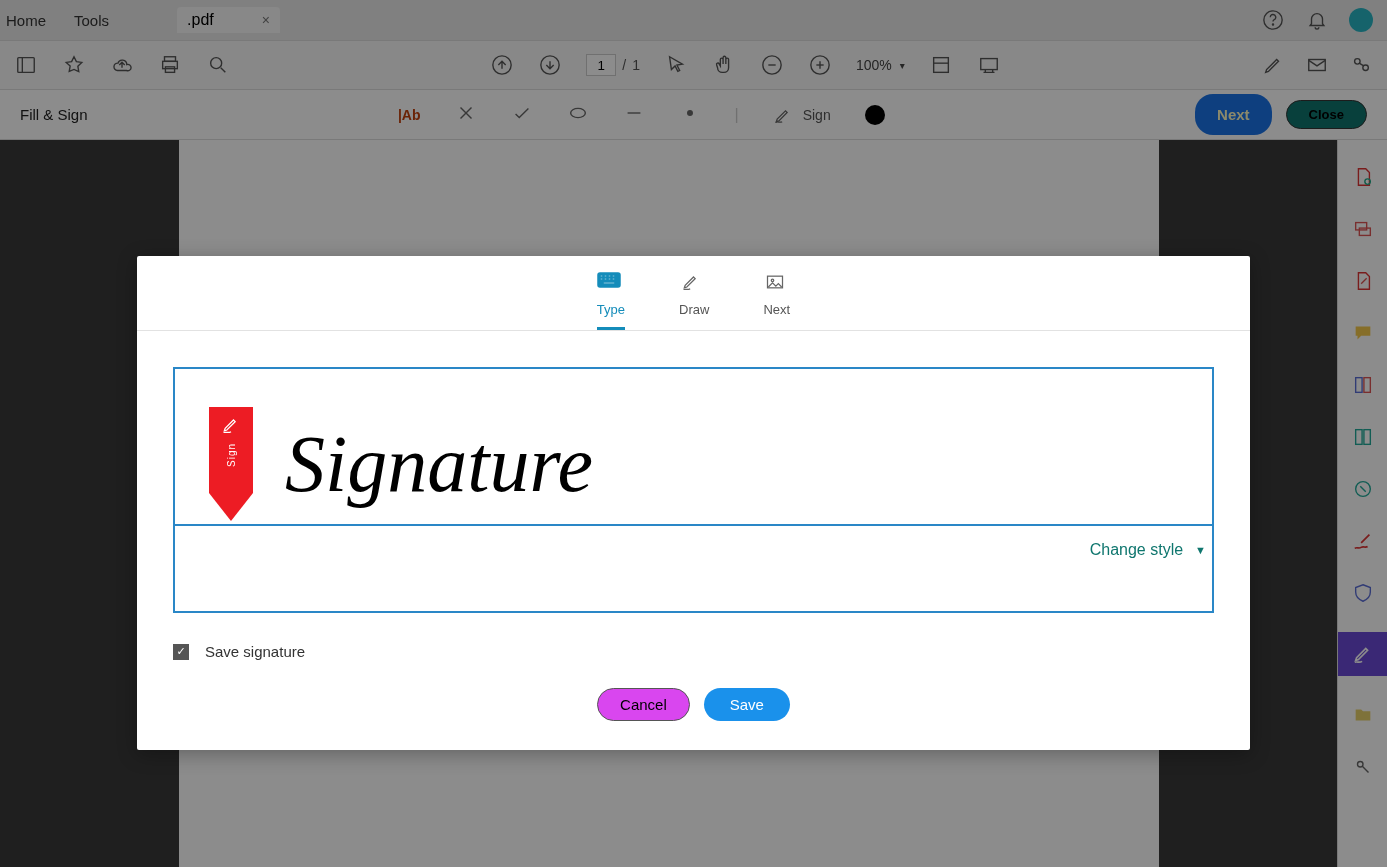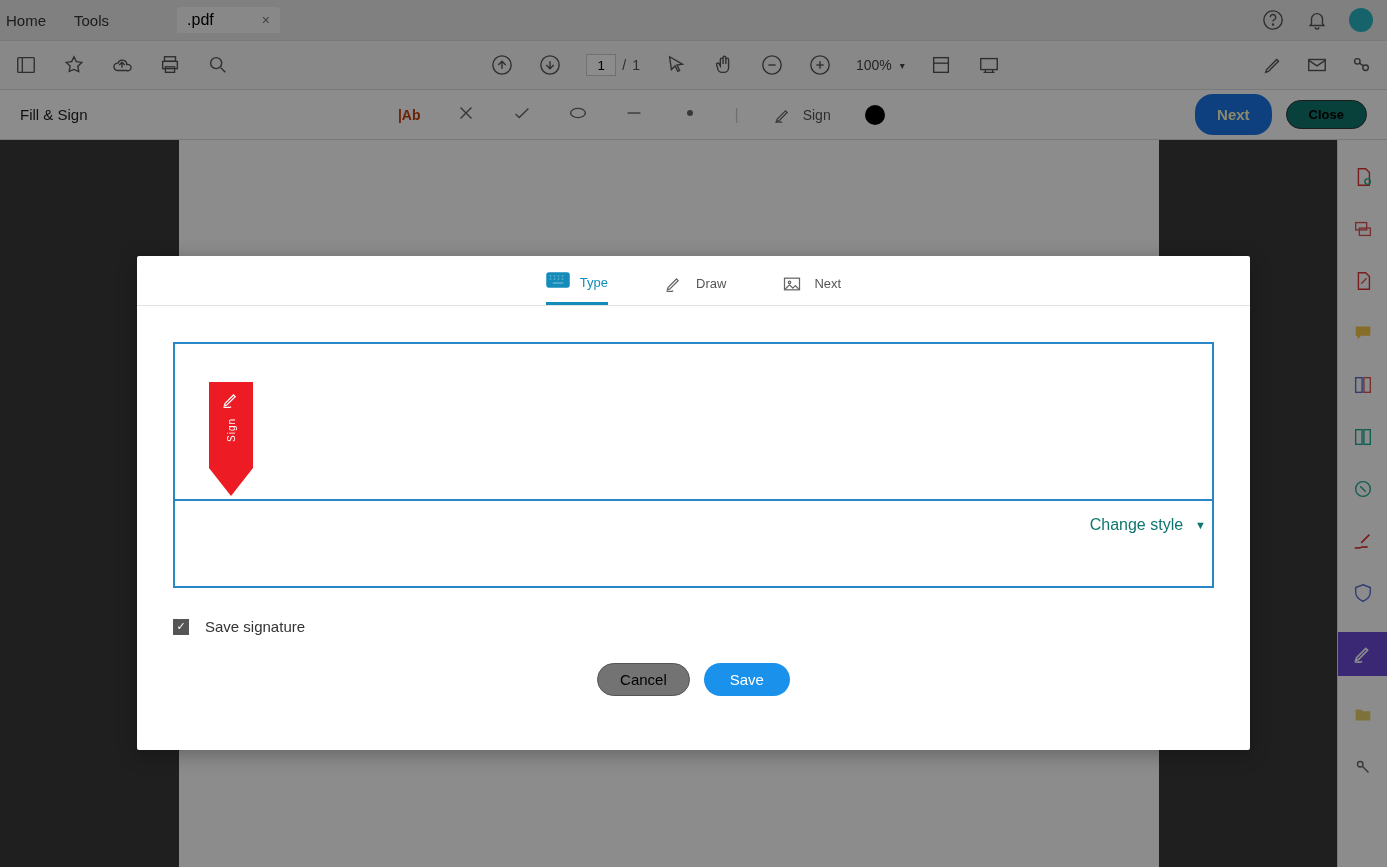--- a/index.html
+++ b/index.html
@@ -44,42 +44,42 @@
   .sidepanel .sp-icon { width:26px; height:26px; display:flex; align-items:center; justify-content:center; }
   .sidepanel .sp-icon svg { width:22px; height:22px; }
   .sidepanel .active { background:#6a4ad6; width:50px; height:44px; display:flex; align-items:center; justify-content:center; }
 
   
   .overlay { position:absolute; inset:0; background:rgba(0,0,0,0.45); }
 
   
   .modal { position:absolute; top:256px; left:137px; width:1113px; height:494px; background:#fff; border-radius:2px; box-shadow:0 4px 20px rgba(0,0,0,0.3); display:flex; flex-direction:column; }
   .modal .mode-tabs { display:flex; justify-content:center; gap:54px; padding-top:16px; border-bottom:1px solid #e2e2e2; }
-  .modal .mode-tab { display:flex; flex-direction:row; align-items:center; gap:10px; padding-bottom:10px; font-size:13px; color:#555; cursor:pointer; }
+  .modal .mode-tab { display:flex; flex-direction:column; gap:10px; padding-bottom:10px; font-size:13px; color:#555; cursor:pointer; }
   .modal .mode-tab svg { width:24px; height:20px; stroke:#666; fill:none; stroke-width:1.5; }
   .modal .mode-tab.active { color:#148cba; border-bottom:3px solid #148cba; }
   .modal .mode-tab.active svg { stroke:#148cba; fill:#148cba; }
 
   .sigbox-wrap { padding: 36px 36px 0 36px; }
   .sigbox { border:2px solid #2a87c7; height:246px; position:relative; }
   .sigbox .ribbon { position:absolute; top:38px; left:34px; width:44px; height:115px; }
   .sigbox .ribbon .body { width:44px; height:86px; background:#ed1c24; display:flex; flex-direction:column; align-items:center; padding-top:8px; gap:8px; }
   .sigbox .ribbon .body svg { width:20px; height:20px; stroke:white; fill:none; stroke-width:1.5; }
   .sigbox .ribbon .body .rot { color:white; font-size:10px; writing-mode:vertical-rl; transform:rotate(180deg); letter-spacing:1px; }
   .sigbox .ribbon .point { width:0; height:0; border-left:22px solid transparent; border-right:22px solid transparent; border-top:28px solid #ed1c24; }
   .sigline { position:absolute; top:155px; left:0; right:0; height:2px; background:#2a87c7; }
   .sigtext { position:absolute; left:110px; top:50px; font-size:80px; font-style:italic; font-family:"Brush Script MT","Segoe Script",cursive; color:#000; }
   .changestyle { position:absolute; right:6px; top:172px; color:#0f766e; font-size:16px; display:flex; align-items:center; gap:12px; cursor:pointer; }
   .changestyle .caret { font-size:11px; }
 
   .savebox { display:flex; align-items:center; gap:16px; padding:30px 36px 0 36px; font-size:15px; color:#333; }
   .savebox .chk { width:16px; height:16px; background:#555; display:inline-flex; align-items:center; justify-content:center; color:white; font-size:11px; }
 
   .modbtns { display:flex; justify-content:center; gap:14px; padding-top:28px; }
-  .modbtns .cancel { background:#737373; border:1.5px solid #555; border-radius:18px; padding:7px 22px; font-size:15px; cursor:pointer; }
+  .modbtns .cancel { background:#d946ef; border:1.5px solid #555; border-radius:18px; padding:7px 22px; font-size:15px; cursor:pointer; }
   .modbtns .apply { background:#1a91eb; color:white; border:none; border-radius:18px; padding:7px 26px; font-size:15px; cursor:pointer; }
 
 </style>
 </head>
 <body>
 
 <div class="tabbar">
   <div class="tab">Home</div>
   <div class="tab">Tools</div>
   <div class="file-tab">
@@ -368,20 +368,21 @@
         <div class="body">
           <svg viewBox="0 0 24 24">
               <path d="M4 19l3-1 10-10-2-2L5 16z"></path>
               <path d="M3 21c3-1 6 1 9-1"></path>
             </svg>
           <span class="rot">Sign</span>
         </div>
         <div class="point"></div>
       </div>
       <div class="sigline"></div>
+      <div class="sigtext">Signature</div>
       <div class="changestyle">
         <span>Change style</span>
           <span class="caret">▼</span>
       </div>
     </div>
   </div>
 
   <div class="savebox">
     <span class="chk">✓</span>
     <span>Save signature</span>

